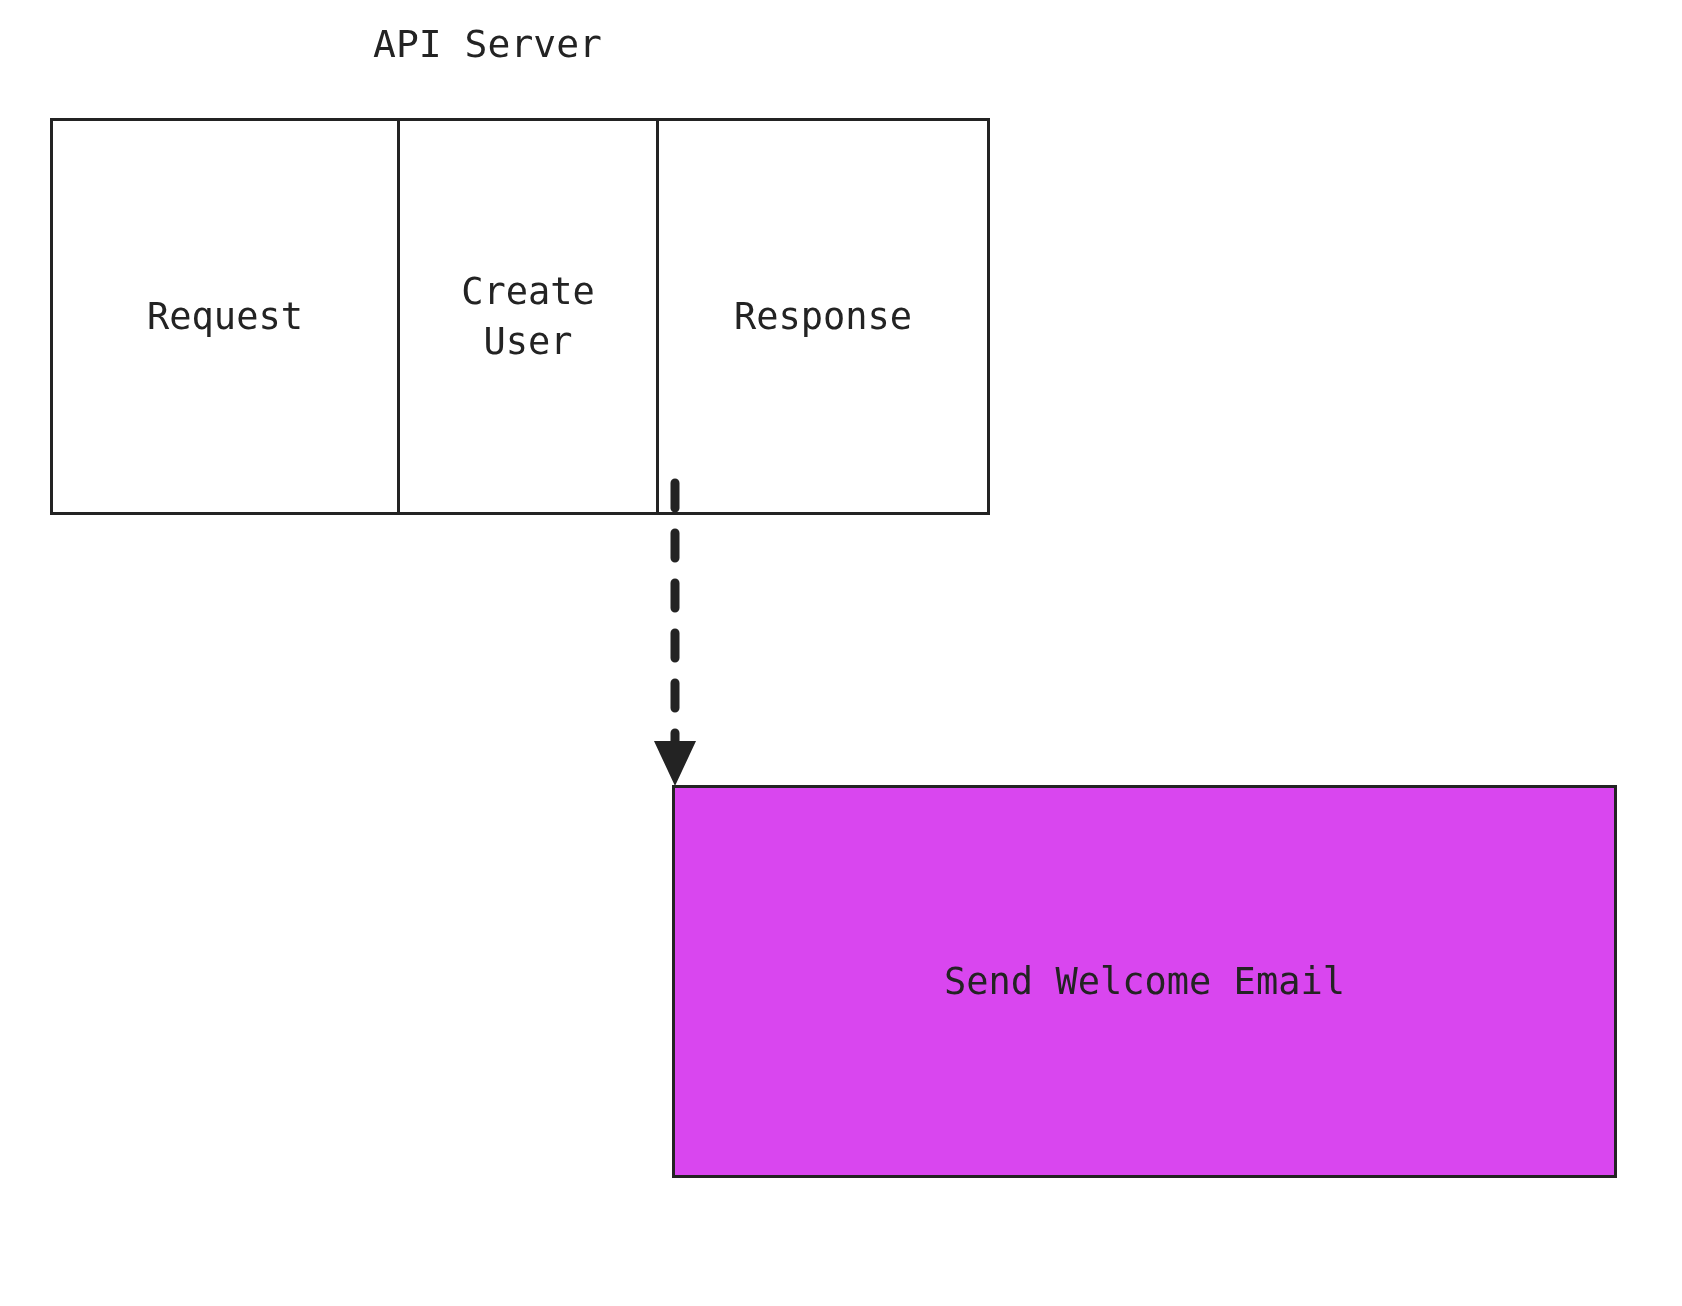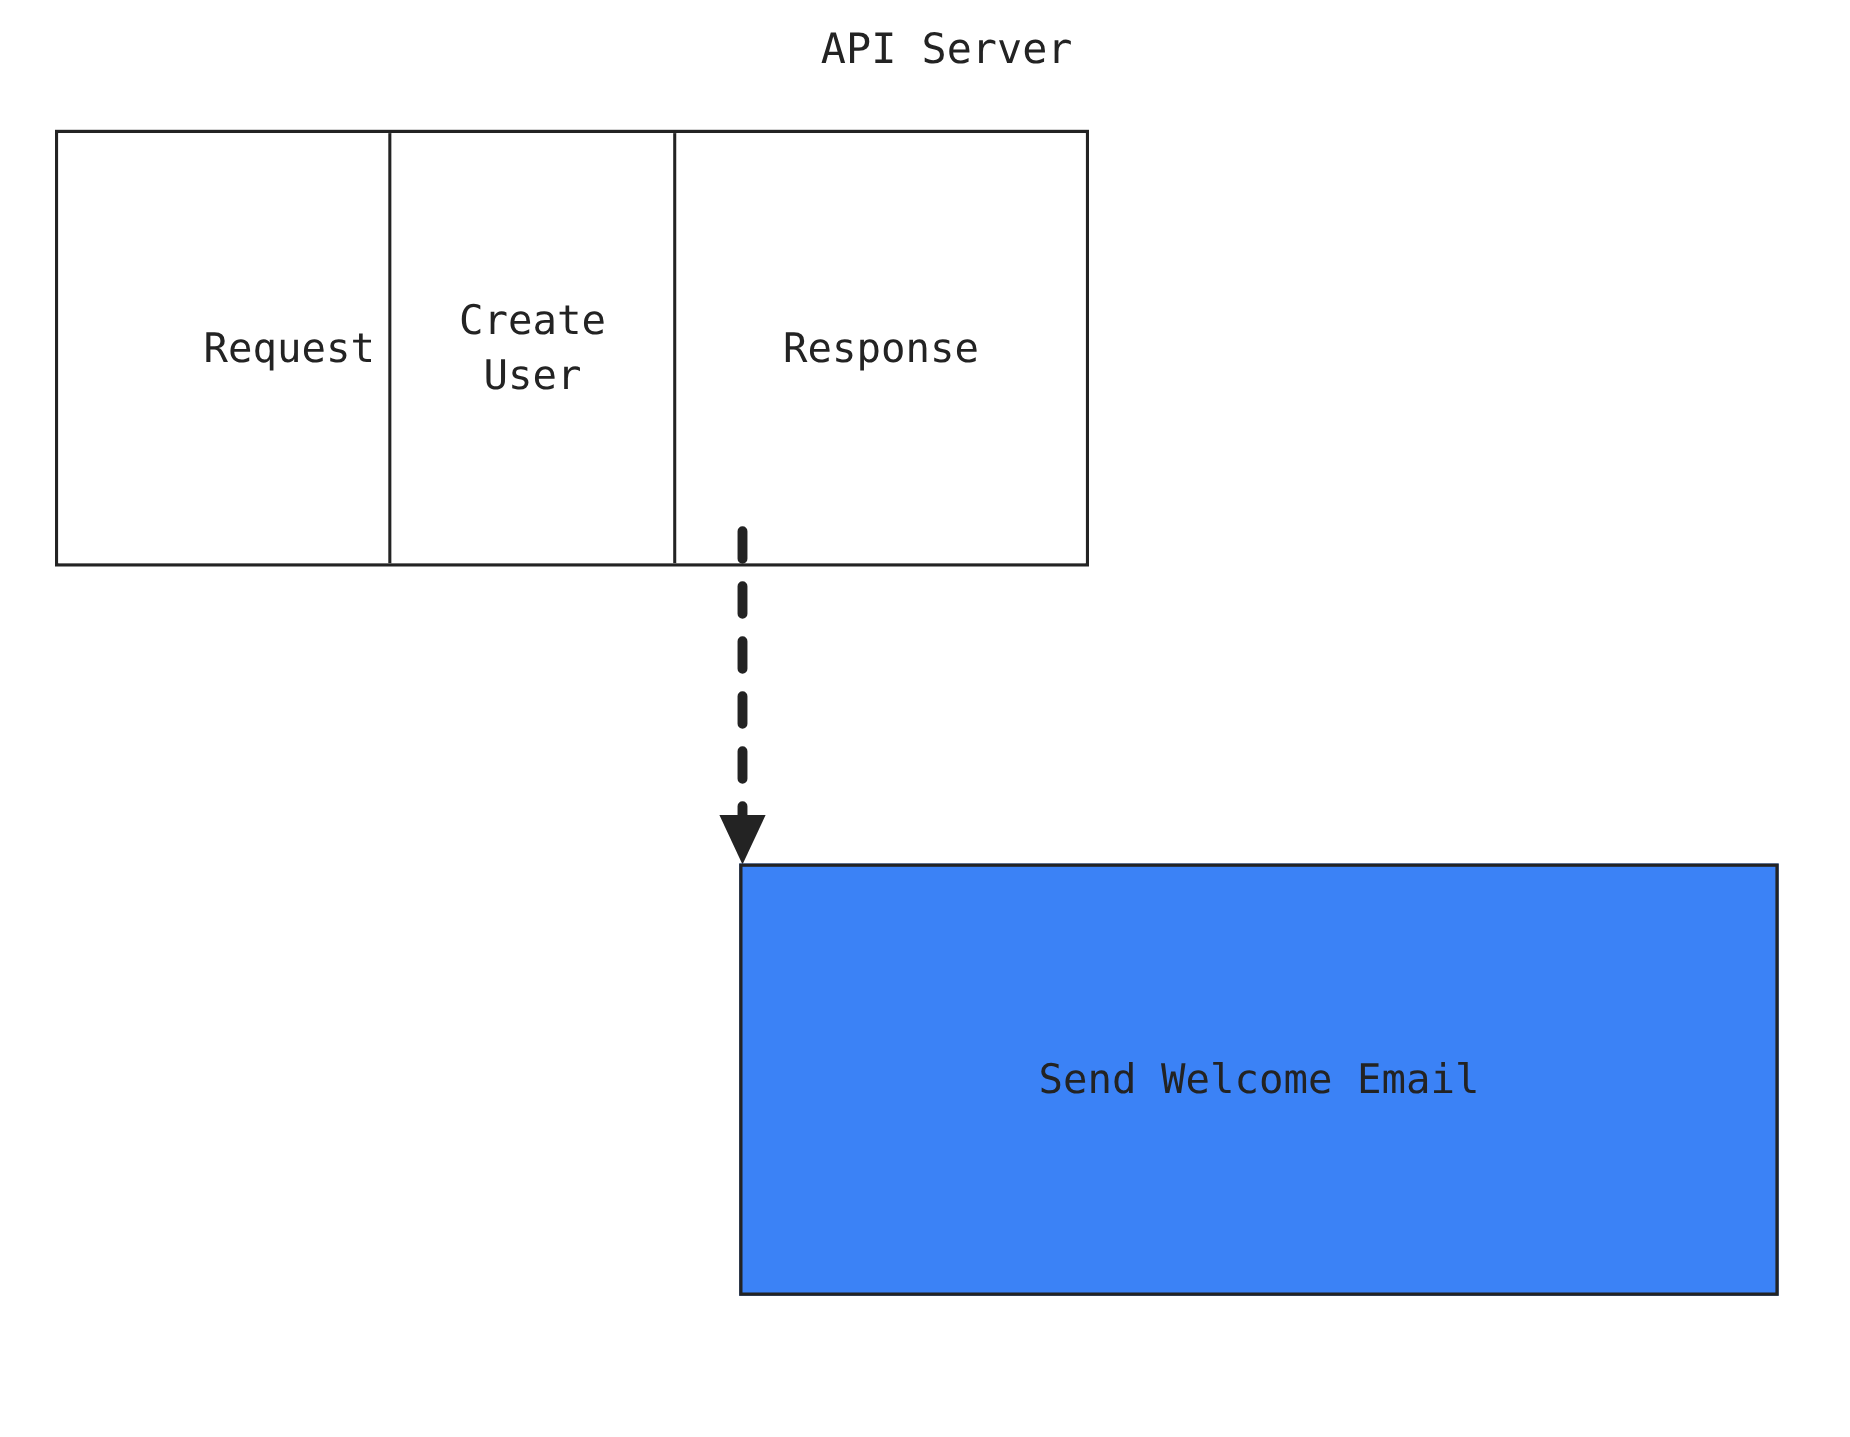--- a/index.html
+++ b/index.html
@@ -24,21 +24,21 @@
   }
 
   
   .group-title {
     position: absolute;
     font-size: 38px;
     line-height: 44px;
     color: #232323;
     white-space: nowrap;
     letter-spacing: 0px;
-    text-align: right;
+    text-align: center;
   }
   #api-server-title {
     left: 0px;
     top: 22px;
     width: 975px;
   }
   #jobs-worker-title {
     left: 672px;
     top: 1232px;
     width: 945px;
@@ -59,23 +59,22 @@
     align-items: stretch;
   }
   .api-cell {
     box-sizing: border-box;
     display: flex;
     align-items: center;
     justify-content: center;
     background: #ffffff;
   }
   #cell-request {
-    width: 303px;
+    width: 347px;
     border-right: 3px solid #232323;
-    justify-content: flex-end;
   }
   #cell-create-user {
     width: 259px;
     border-right: 3px solid #232323;
   }
   #cell-response {
     flex: 1 1 auto;
   }
   .cell-label {
     font-size: 37px;
@@ -88,21 +87,21 @@
 
   
   #jobs-worker-box {
     position: absolute;
     left: 672px;
     top: 785px;
     width: 945px;
     height: 393px;
     box-sizing: border-box;
     border: 3px solid #232323;
-    background: #3b82f6;
+    background: #d946ef;
     display: flex;
     align-items: center;
     justify-content: center;
   }
   #jobs-worker-label {
     font-size: 37px;
     line-height: 50px;
     color: #232323;
     text-align: center;
     white-space: nowrap;

